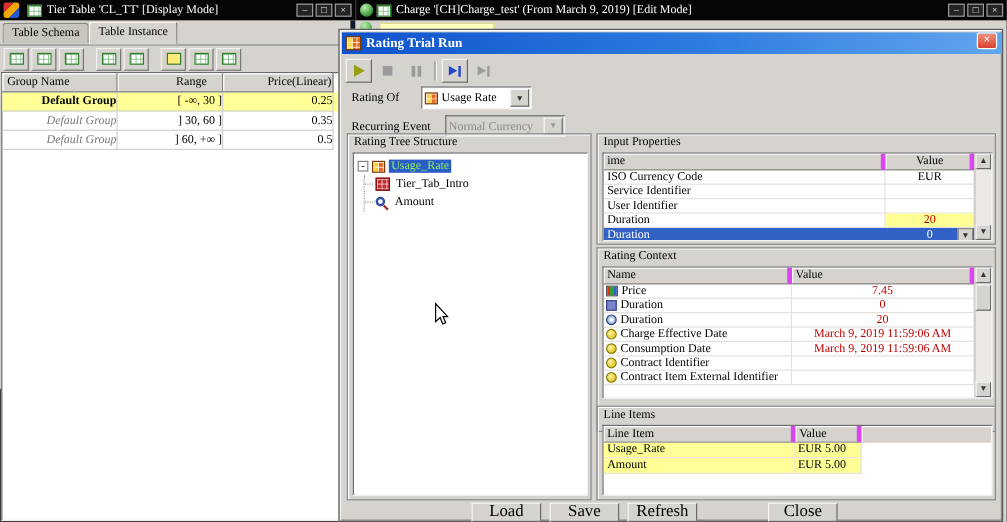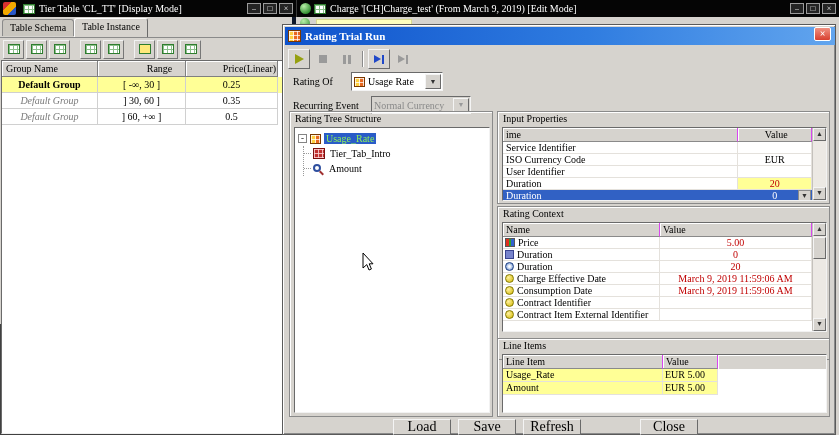--- a/index.html
+++ b/index.html
@@ -43,21 +43,21 @@
   .tbtn.yellowish .mini-table{background:#ffe97a;}
   .tgap{width:6px;}
   #tier-client{position:absolute;left:1px;top:43px;width:293px;height:374px;background:#fff;
     border:1px solid;border-color:#6a6a6a #f0f0f0 #f0f0f0 #6a6a6a;}
   .gh{display:flex;height:16px;}
   .gh>div{background:#d6d3ce;border-right:1px solid #808080;border-bottom:1px solid #808080;
     box-shadow:inset 1px 1px 0 #fff;font-size:10px;line-height:15px;text-align:center;overflow:hidden;padding-left:36px;}
   .gh .c1{width:96px;text-align:left;padding-left:4px;}
   .gh .c2{width:88px;}
   .gh .c3{width:92px;}
-  .gr{display:flex;height:16px;font-size:10px;line-height:15px;text-align:center;}
+  .gr{display:flex;height:16px;font-size:10px;line-height:15px;text-align:right;}
   .gr>div{border-right:1px solid #d0d0d0;border-bottom:1px solid #d0d0d0;overflow:hidden;white-space:nowrap;}
   .gr .c1{width:96px;}
   .gr .c2{width:88px;}
   .gr .c3{width:92px;}
   .gr.hl{background:#ffff96;}
   .gr.hl .c1{font-weight:bold;}
   .gr.dim .c1{font-style:italic;color:#7a7a7a;}
 
   
   #dialog{position:absolute;left:282px;top:24px;width:554px;height:411px;background:#d6d3ce;
@@ -97,21 +97,21 @@
   .combo.disabled .arrow{color:#9a9a9a;}
 
   .group{position:absolute;border:1px solid #8a8a8a;box-shadow:inset 1px 1px 0 #fff;}
   .gtitle{position:absolute;left:5px;top:1px;font-size:10px;}
   .panel{position:absolute;left:4px;top:15px;background:#fff;border:1px solid;
     border-color:#6a6a6a #f2f2f2 #f2f2f2 #6a6a6a;overflow:hidden;}
   .tblwrap{position:absolute;left:0;top:0;right:14px;bottom:0;}
   .tblwrap.noscroll{right:0;}
 
   .thead{display:flex;height:14px;font-size:10px;line-height:13px;}
-  .thead>div{background:#d6d3ce;border-right:1px solid #d946ef;border-bottom:1px solid #8a8a8a;
+  .thead>div{background:#d6d3ce;border-right:4px solid #d946ef;border-bottom:1px solid #8a8a8a;
     box-shadow:inset 1px 1px 0 #fff;padding-left:3px;overflow:hidden;white-space:nowrap;}
   .trow{display:flex;height:12px;font-size:10px;line-height:11px;}
   .trow>div{border-right:1px solid #e4e1dc;border-bottom:1px solid #e4e1dc;overflow:hidden;white-space:nowrap;}
   .ip-n{width:237px;padding-left:3px;}
   .ip-v{width:74px;text-align:center;}
   .ip-v.yellow{background:#ffff96;color:#c00000;}
   .trow.sel{background:#3161c4;color:#fff;}
   .trow.sel>div{border-color:#3161c4;}
   .cell-drop{position:absolute;right:0;top:0;width:13px;height:11px;background:#d6d3ce;border:1px solid #8a8a8a;
     color:#333;font-size:7px;line-height:10px;text-align:center;}
@@ -333,26 +333,26 @@
 
     <div class="group" style="left:214px;top:86px;width:333px;height:93px;">
       <div class="gtitle">Input Properties</div>
       <div class="panel" style="width:325px;height:74px;">
         <div class="tblwrap">
           <div class="thead">
             <div class="ip-n">ime</div>
             <div class="ip-v">Value</div>
           </div>
           <div class="trow">
+            <div class="ip-n">ISO Currency Code</div>
+            <div class="ip-v">EUR</div>
+          </div>
+          <div class="trow">
             <div class="ip-n">Service Identifier</div>
             <div class="ip-v"></div>
-          </div>
-          <div class="trow">
-            <div class="ip-n">ISO Currency Code</div>
-            <div class="ip-v">EUR</div>
           </div>
           <div class="trow">
             <div class="ip-n">User Identifier</div>
             <div class="ip-v"></div>
           </div>
           <div class="trow">
             <div class="ip-n">Duration</div>
             <div class="ip-v yellow">20</div>
           </div>
           <div class="trow sel">
@@ -376,21 +376,21 @@
         <div class="tblwrap">
           <div class="thead">
             <div class="cx-n">Name</div>
             <div class="cx-v" style="color:#000;text-align:left;">Value</div>
           </div>
           <div class="trow">
             <div class="cx-n">
                 <span class="ic-price"></span>
                 <span>Price</span>
               </div>
-            <div class="cx-v">5.00</div>
+            <div class="cx-v">7.45</div>
           </div>
           <div class="trow">
             <div class="cx-n">
                 <span class="ic-dur"></span>
                 <span>Duration</span>
               </div>
             <div class="cx-v">0</div>
           </div>
           <div class="trow">
             <div class="cx-n">

